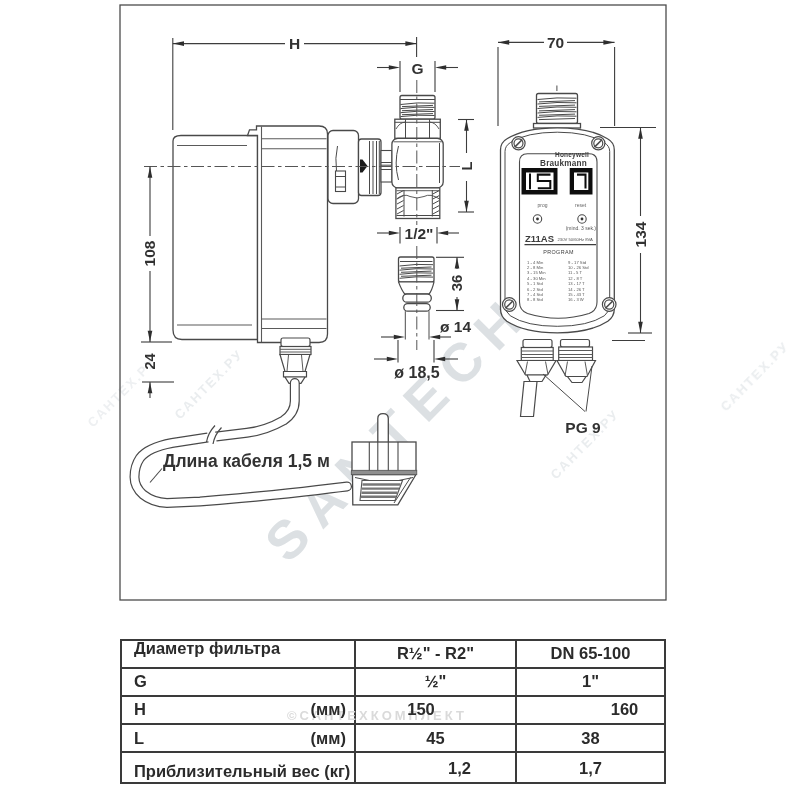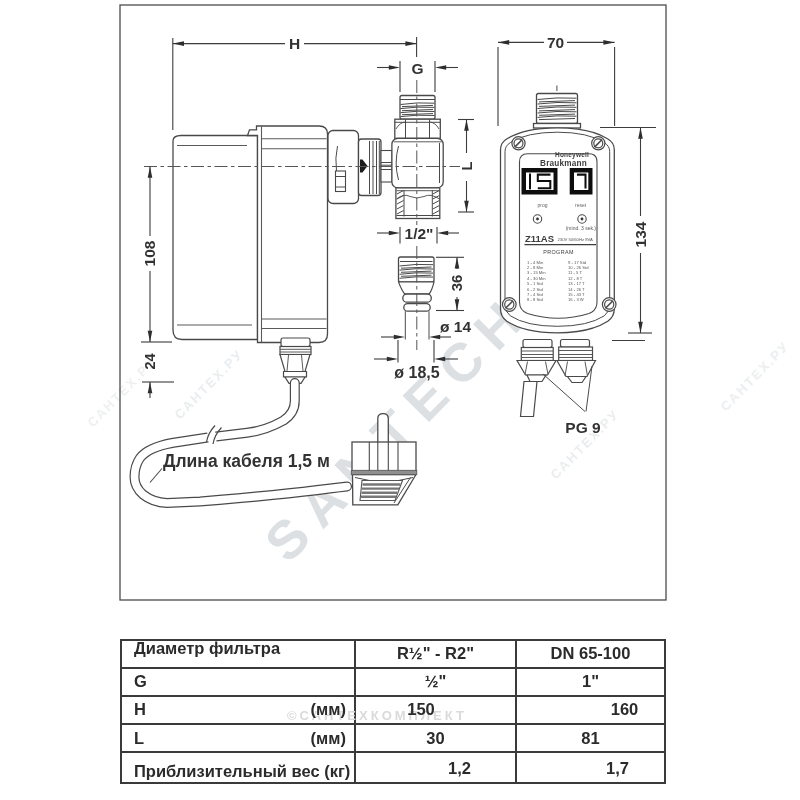--- a/index.html
+++ b/index.html
@@ -380,17 +380,17 @@
 <div class="cell" style="left:134px;top:696px;width:212px;height:26px;justify-content:space-between;">
     <span>H</span>
     <span>(мм)</span>
   </div>
 <div class="cell cc" style="left:356px;top:696px;width:130px;height:26px;">150</div>
 <div class="cell cc" style="left:517px;top:696px;width:147px;height:26px;margin-left:34px;">160</div>
 <div class="cell" style="left:134px;top:725px;width:212px;height:26px;justify-content:space-between;">
     <span>L</span>
     <span>(мм)</span>
   </div>
-<div class="cell cc" style="left:356px;top:725px;width:159px;height:26px;">30</div>
-<div class="cell cc" style="left:517px;top:725px;width:147px;height:26px;">81</div>
+<div class="cell cc" style="left:356px;top:725px;width:159px;height:26px;">45</div>
+<div class="cell cc" style="left:517px;top:725px;width:147px;height:26px;">38</div>
 <div class="cell" style="left:134px;top:753px;width:210px;height:36px;">Приблизительный вес (кг)</div>
 <div class="cell cc" style="left:356px;top:753px;width:159px;height:30px;margin-left:24px;">1,2</div>
-<div class="cell cc" style="left:544px;top:753px;width:147px;height:30px;">1,7</div>
+<div class="cell cc" style="left:517px;top:753px;width:147px;height:30px;">1,7</div>
 
 </body></html>

